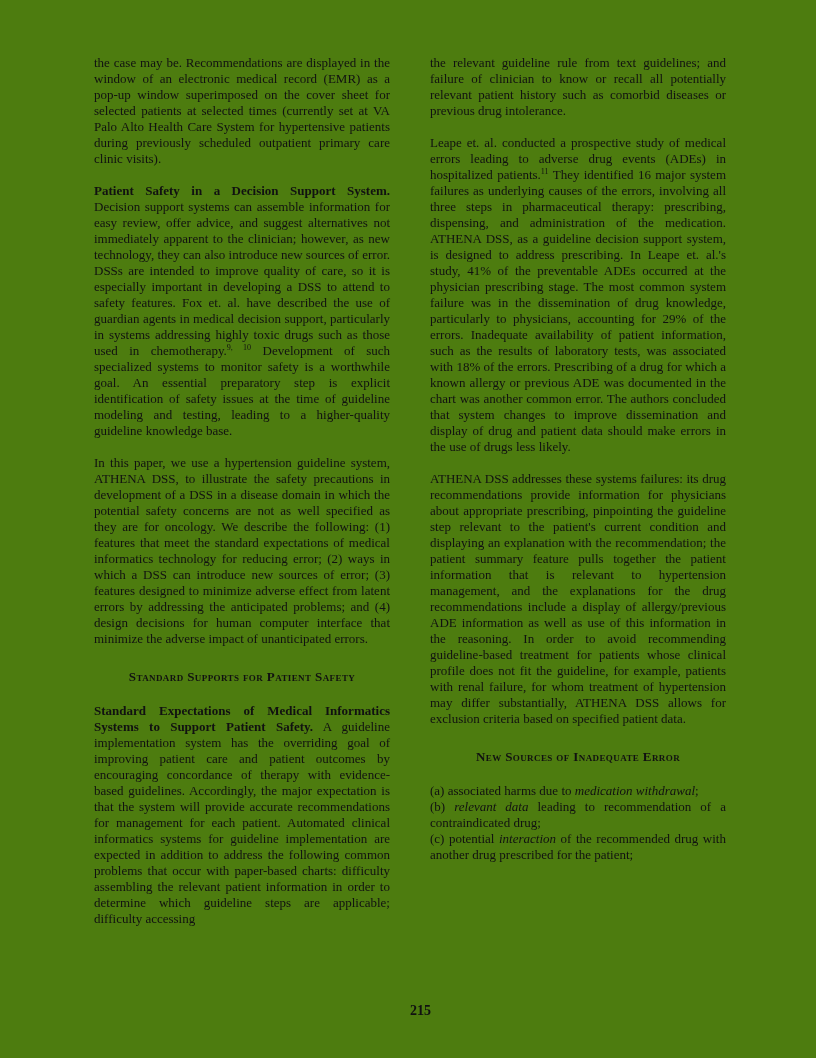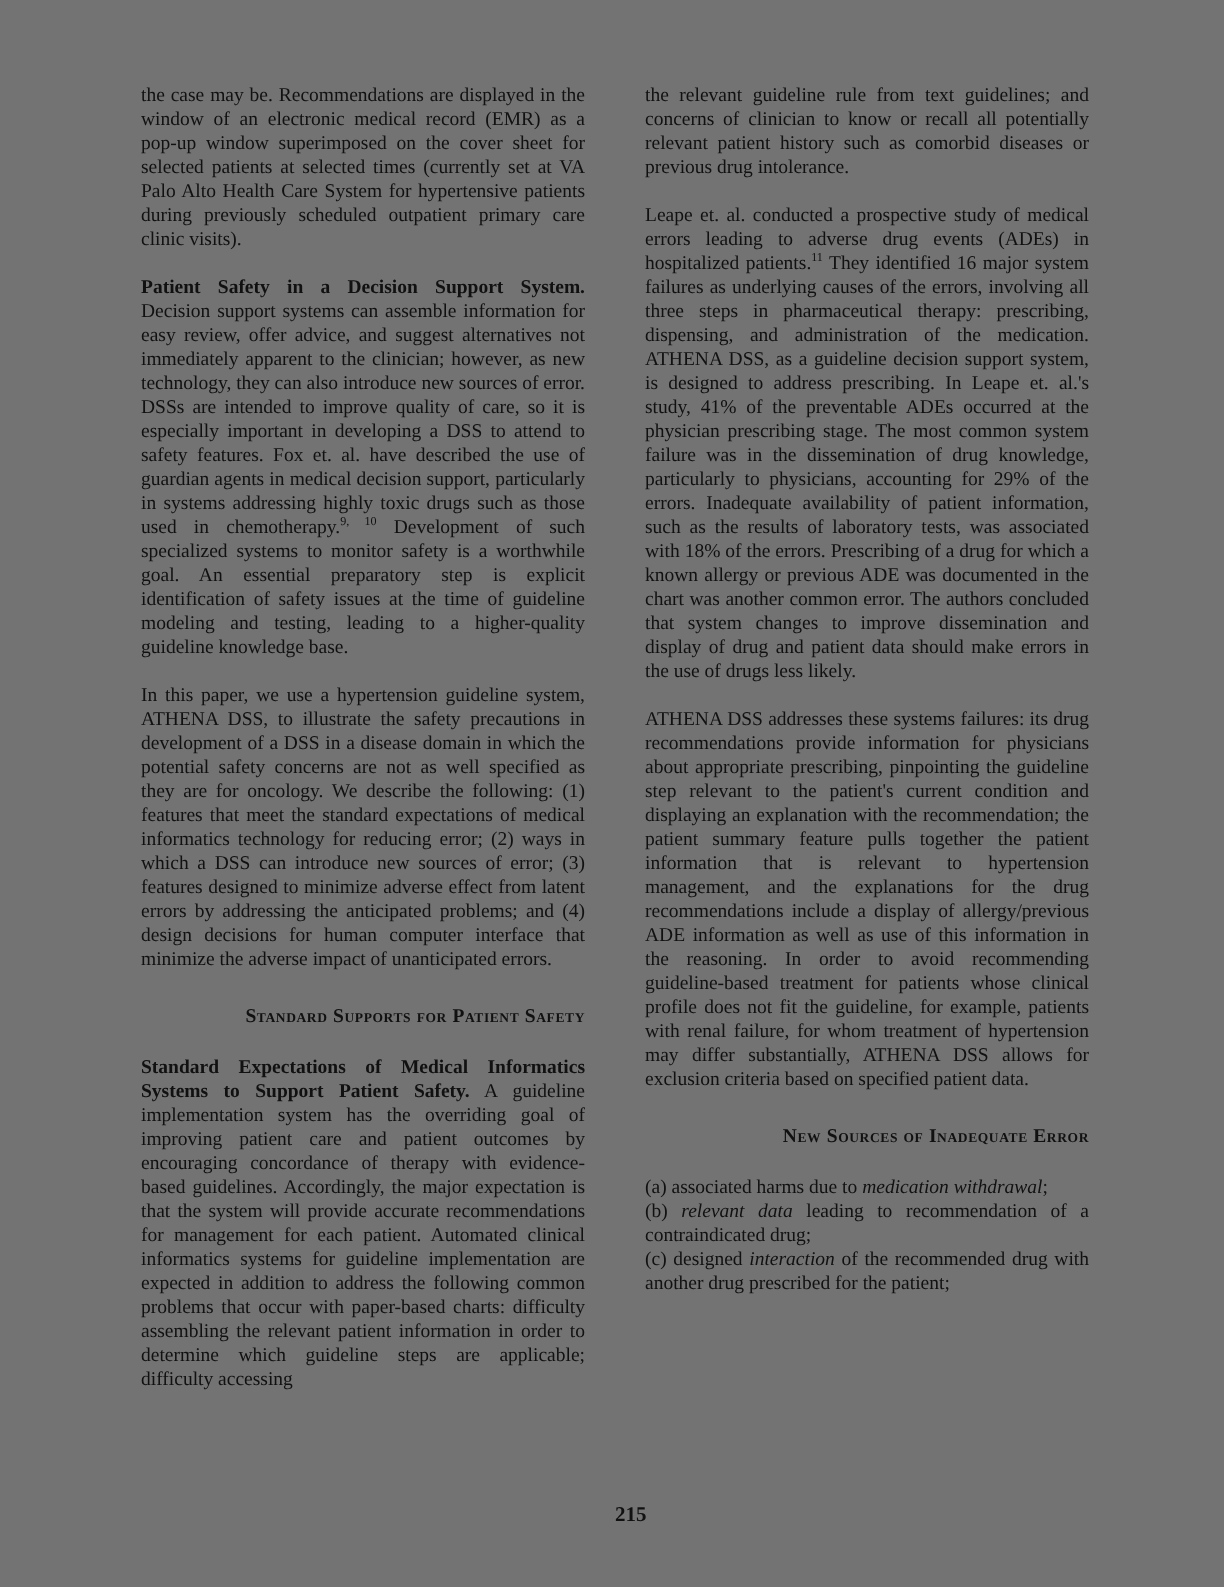--- a/index.html
+++ b/index.html
@@ -4,21 +4,21 @@
 <style>
   html, body {
     margin: 0;
     padding: 0;
     background: #ffffff;
   }
   .page {
     position: relative;
     width: 816px;
     height: 1058px;
-    background: #737373;
+    background: #4d7c0f;
     box-sizing: border-box;
     padding: 55px 90px 0 94px;
     font-family: "Liberation Serif", "DejaVu Serif", serif;
     font-size: 13px;
     line-height: 16px;
     color: #111111;
   }
   .columns {
     display: flex;
     gap: 40px;
@@ -33,21 +33,21 @@
   }
   .column > p.p:first-child {
     margin-top: 0;
   }
   .column p.item {
     margin: 0;
     text-align: justify;
   }
   .column h2.section-heading {
     margin: 22px 0 18px 0;
-    text-align: right;
+    text-align: center;
     font-size: 13px;
     font-weight: bold;
     font-variant: small-caps;
     letter-spacing: 0.4px;
   }
   b { font-weight: bold; }
   i { font-style: italic; }
   sup {
     font-size: 0.62em;
     line-height: 0;
@@ -70,23 +70,23 @@
 <div class="page">
   <div class="columns">
     <div class="column">
         <p class="p"><span>the case may be. Recommendations are displayed in the window of an electronic medical record (EMR) as a pop-up window superimposed on the cover sheet for selected patients at selected times (currently set at VA Palo Alto Health Care System for hypertensive patients during previously scheduled outpatient primary care clinic visits).</span></p>
         <p class="p"><b>Patient Safety in a Decision Support System.</b><span> Decision support systems can assemble information for easy review, offer advice, and suggest alternatives not immediately apparent to the clinician; however, as new technology, they can also introduce new sources of error.  DSSs are intended to improve quality of care, so it is especially important in developing a DSS to attend to safety features. Fox et. al. have described the use of guardian agents in medical decision support, particularly in systems addressing highly toxic drugs such as those used in chemotherapy.</span><sup>9, 10</sup><span> Development of such specialized systems to monitor safety is a worthwhile goal. An essential preparatory step is explicit identification of safety issues at the time of guideline modeling and testing, leading to a higher-quality guideline knowledge base.</span></p>
         <p class="p"><span>In this paper, we use a hypertension guideline system, ATHENA DSS, to illustrate the safety precautions in development of a DSS in a disease domain in which the potential safety concerns are not as well specified as they are for oncology.  We describe the following: (1) features that meet the standard expectations of medical informatics technology for reducing error;  (2) ways in which a DSS can introduce new sources of error; (3) features designed to minimize adverse effect from latent errors by addressing the anticipated problems; and (4) design decisions for human computer interface that minimize the adverse impact of unanticipated errors.</span></p>
         <h2 class="section-heading"><span>Standard Supports for Patient Safety</span></h2>
         <p class="p"><b>Standard Expectations of Medical Informatics Systems to Support Patient Safety.</b><span>  A guideline implementation system has the overriding goal of improving patient care and patient outcomes by encouraging concordance of therapy with evidence-based guidelines. Accordingly, the major expectation is that the system will provide accurate recommendations for management for each patient. Automated clinical informatics systems for guideline implementation are expected in addition to address the following common problems that occur with paper-based charts: difficulty assembling the relevant patient information in order to determine which guideline steps are applicable; difficulty accessing</span></p>
       </div>
     <div class="column">
-        <p class="p"><span>the relevant guideline rule from text guidelines; and concerns of clinician to know or recall all potentially relevant patient history such as comorbid diseases or previous drug intolerance.</span></p>
+        <p class="p"><span>the relevant guideline rule from text guidelines; and failure of clinician to know or recall all potentially relevant patient history such as comorbid diseases or previous drug intolerance.</span></p>
         <p class="p"><span>Leape et. al. conducted a prospective study of medical errors leading to adverse drug events (ADEs) in hospitalized patients.</span><sup>11</sup><span> They identified 16 major system failures as underlying causes of the errors, involving all three steps in pharmaceutical therapy: prescribing, dispensing, and administration of the medication. ATHENA DSS, as a guideline decision support system, is designed to address prescribing. In Leape et. al.'s study, 41% of the preventable ADEs occurred at the physician prescribing stage.  The most common system failure was in the dissemination of drug knowledge, particularly to physicians, accounting for 29% of the errors.  Inadequate availability of patient information, such as the results of laboratory tests, was associated with 18% of the errors. Prescribing of a drug for which a known allergy or previous ADE was documented in the chart was another common error. The authors concluded that system changes to improve dissemination and display of drug and patient data should make errors in the use of drugs less likely.</span></p>
         <p class="p"><span>ATHENA DSS addresses these systems failures: its drug recommendations provide information for physicians about appropriate prescribing, pinpointing the guideline step relevant to the patient's current condition and displaying an explanation with the recommendation; the patient summary feature pulls together the patient information that is relevant to hypertension management, and the explanations for the drug recommendations include a display of allergy/previous ADE information as well as use of this information in the reasoning. In order to avoid recommending guideline-based treatment for patients whose clinical profile does not fit the guideline, for example, patients with renal failure, for whom treatment of hypertension may differ substantially, ATHENA DSS allows for exclusion criteria based on specified patient data.</span></p>
         <h2 class="section-heading"><span>New Sources of Inadequate Error</span></h2>
         <p class="item"><span>(a)  associated harms due to </span><i>medication withdrawal</i><span>;</span></p>
         <p class="item"><span>(b)  </span><i>relevant data</i><span> leading to recommendation of a contraindicated drug;</span></p>
-        <p class="item"><span>(c)  designed </span><i>interaction</i><span> of the recommended drug with another drug prescribed for the patient;</span></p>
+        <p class="item"><span>(c)  potential </span><i>interaction</i><span> of the recommended drug with another drug prescribed for the patient;</span></p>
       </div>
   </div>
   <div class="page-number">215</div>
 </div>
 
 </body></html>

